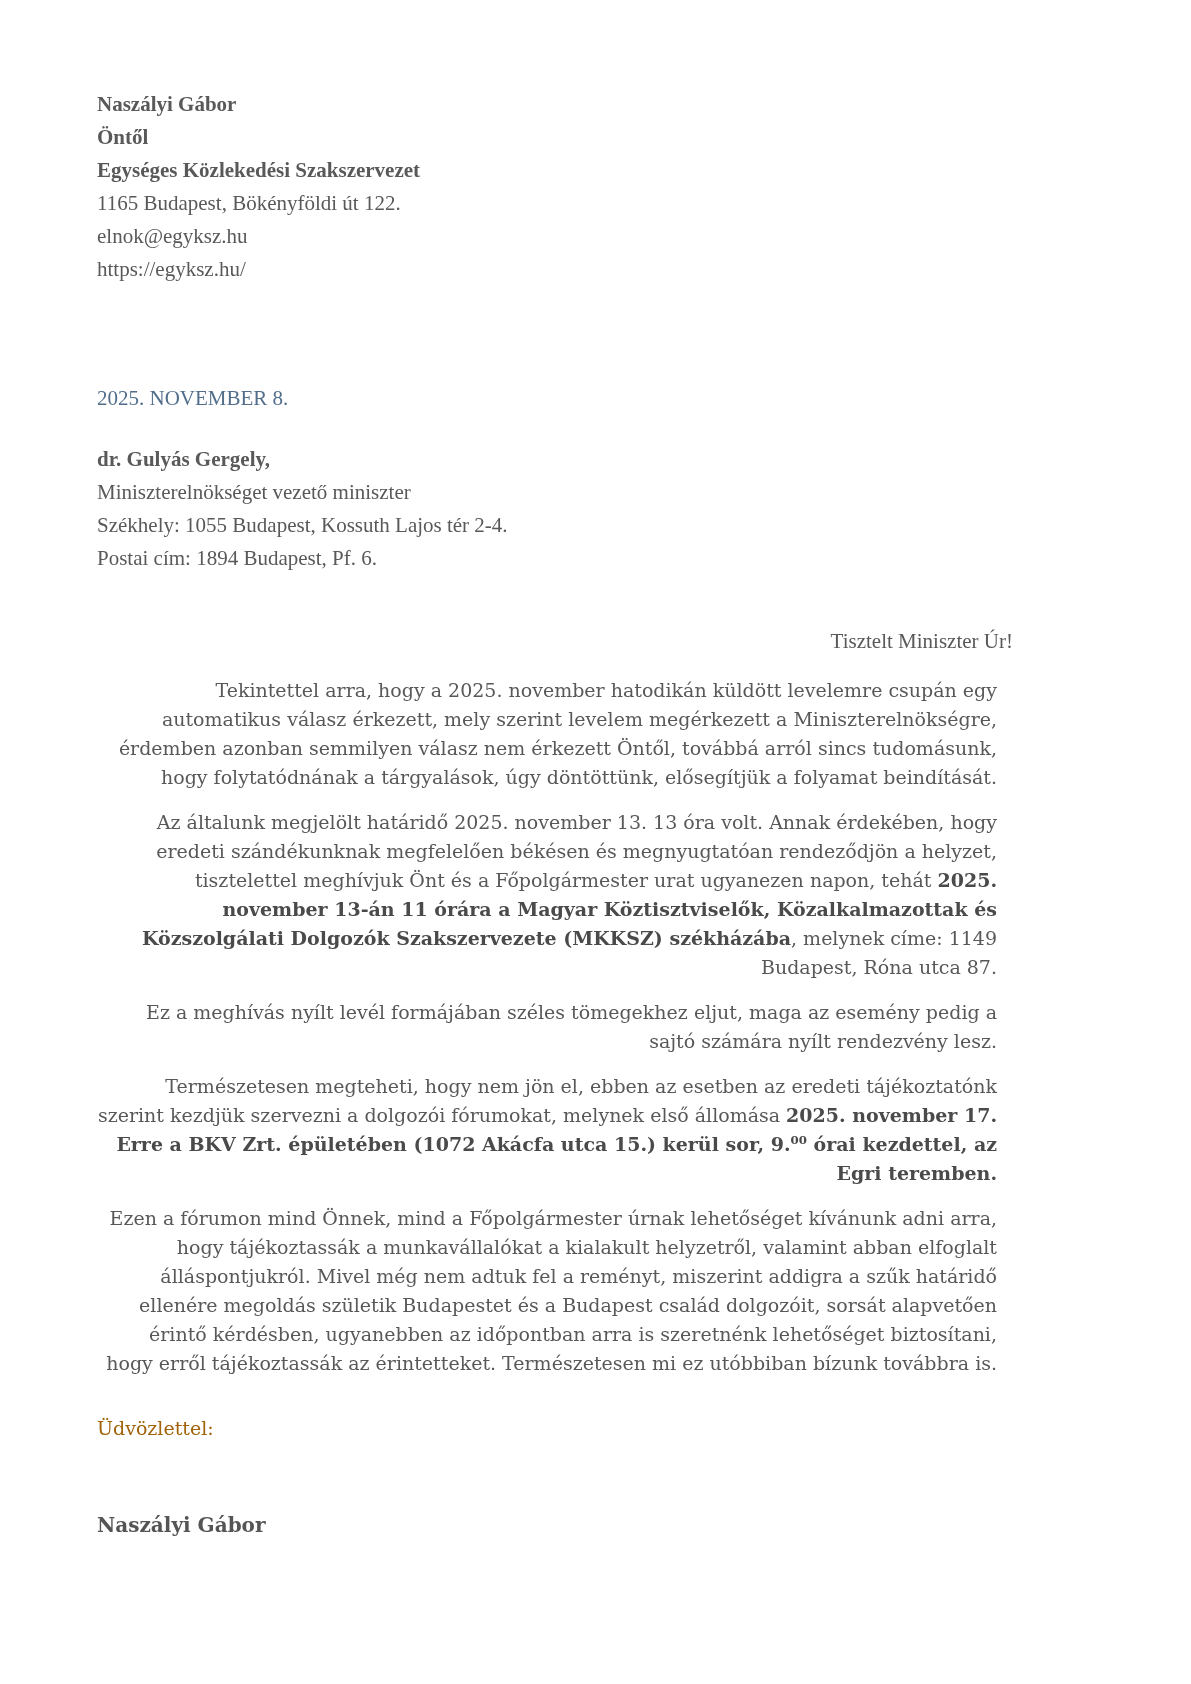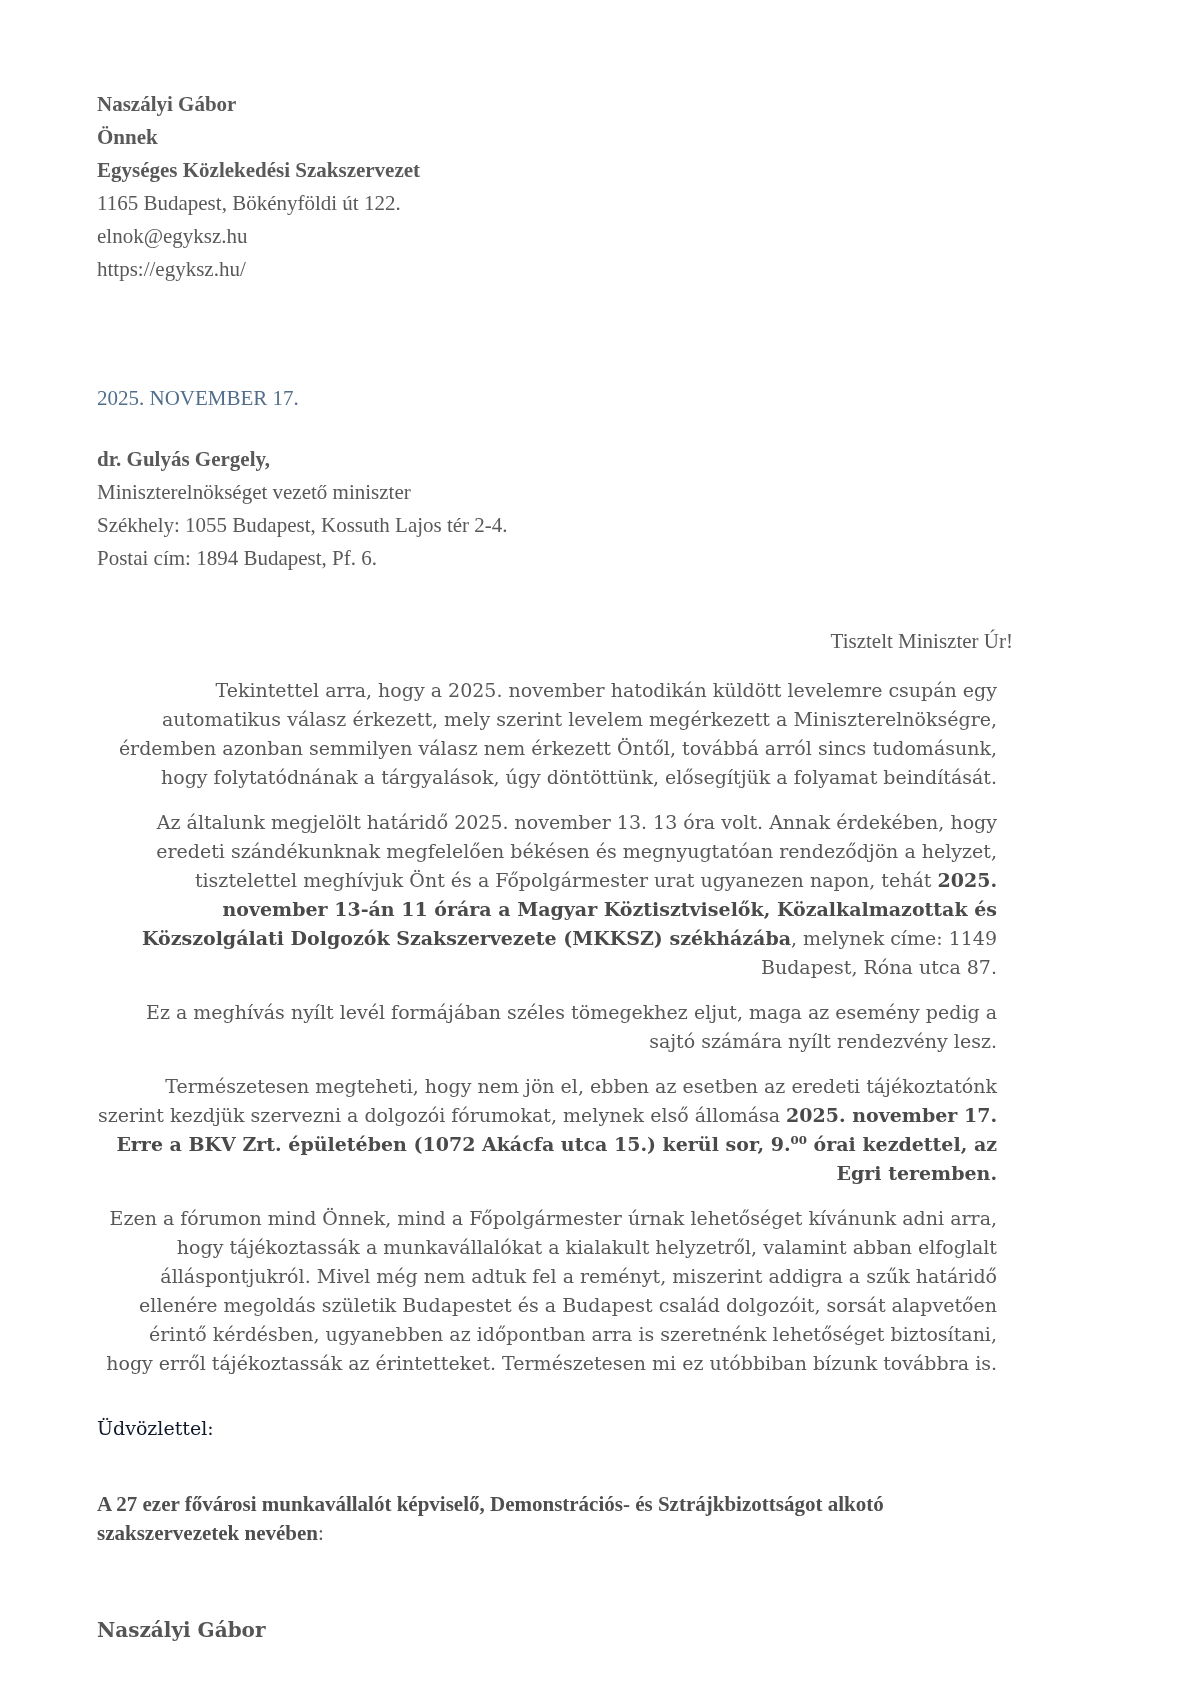--- a/index.html
+++ b/index.html
@@ -60,21 +60,21 @@
     font-size: 0.62em;
     vertical-align: super;
     line-height: 0;
   }
 
   .closing-regards {
     margin-top: 36px;
     font-family: "DejaVu Serif", serif;
     font-size: 19px;
     line-height: 29px;
-    color: #0f172a;
+    color: #a16207;
   }
 
   .on-behalf {
     margin-top: 47px;
     font-family: "Liberation Serif", serif;
     font-size: 21px;
     line-height: 29px;
     color: #4f4f4f;
   }
   .on-behalf .bold-part { font-weight: bold; }
@@ -89,47 +89,44 @@
     color: #555555;
   }
 </style>
 </head>
 <body>
 
 <div class="page">
 
   <div class="addr-block sender">
     <span class="line bold">Naszályi Gábor</span>
-    <span class="line bold">Önnek</span>
+    <span class="line bold">Öntől</span>
     <span class="line bold">Egységes Közlekedési Szakszervezet</span>
     <span class="line">1165 Budapest, Bökényföldi út 122.</span>
     <span class="line">elnok@egyksz.hu</span>
     <span class="line">https://egyksz.hu/</span>
   </div>
 
-  <div class="letter-date">2025. NOVEMBER 17.</div>
+  <div class="letter-date">2025. NOVEMBER 8.</div>
 
   <div class="addr-block recipient">
     <span class="line bold">dr. Gulyás Gergely,</span>
     <span class="line">Miniszterelnökséget vezető miniszter</span>
     <span class="line">Székhely: 1055 Budapest, Kossuth Lajos tér 2-4.</span>
     <span class="line">Postai cím: 1894 Budapest, Pf. 6.</span>
   </div>
 
   <div class="salutation">Tisztelt Miniszter Úr!</div>
 
   <div class="letter-body">
       <p class="para">Tekintettel arra, hogy a 2025. november hatodikán küldött levelemre csupán egy automatikus válasz érkezett, mely szerint levelem megérkezett a Miniszterelnökségre, érdemben azonban semmilyen válasz nem érkezett Öntől, továbbá arról sincs tudomásunk, hogy folytatódnának a tárgyalások, úgy döntöttünk, elősegítjük a folyamat beindítását.</p>
       <p class="para">Az általunk megjelölt határidő 2025. november 13. 13 óra volt. Annak érdekében, hogy eredeti szándékunknak megfelelően békésen és megnyugtatóan rendeződjön a helyzet, tisztelettel meghívjuk Önt és a Főpolgármester urat ugyanezen napon, tehát <b>2025. november 13-án 11 órára a Magyar Köztisztviselők, Közalkalmazottak és Közszolgálati Dolgozók Szakszervezete (MKKSZ) székházába</b>, melynek címe: 1149 Budapest, Róna utca 87.</p>
       <p class="para">Ez a meghívás nyílt levél formájában széles tömegekhez eljut, maga az esemény pedig a sajtó számára nyílt rendezvény lesz.</p>
       <p class="para">Természetesen megteheti, hogy nem jön el, ebben az esetben az eredeti tájékoztatónk szerint kezdjük szervezni a dolgozói fórumokat, melynek első állomása <b>2025. november 17. Erre a BKV Zrt. épületében (1072 Akácfa utca 15.) kerül sor, 9.</b><b><sup>00</sup></b><b> órai kezdettel, az Egri teremben.</b></p>
       <p class="para">Ezen a fórumon mind Önnek, mind a Főpolgármester úrnak lehetőséget kívánunk adni arra, hogy tájékoztassák a munkavállalókat a kialakult helyzetről, valamint abban elfoglalt álláspontjukról. Mivel még nem adtuk fel a reményt, miszerint addigra a szűk határidő ellenére megoldás születik Budapestet és a Budapest család dolgozóit, sorsát alapvetően érintő kérdésben, ugyanebben az időpontban arra is szeretnénk lehetőséget biztosítani, hogy erről tájékoztassák az érintetteket. Természetesen mi ez utóbbiban bízunk továbbra is.</p>
     </div>
 
   <div class="closing-regards">Üdvözlettel:</div>
 
-  <div class="on-behalf">
-    <span class="bold-part">A 27 ezer fővárosi munkavállalót képviselő, Demonstrációs- és Sztrájkbizottságot alkotó szakszervezetek nevében</span><span class="colon">:</span>
-  </div>
 
   <div class="signature">Naszályi Gábor</div>
 
 </div>
 
 </body></html>

